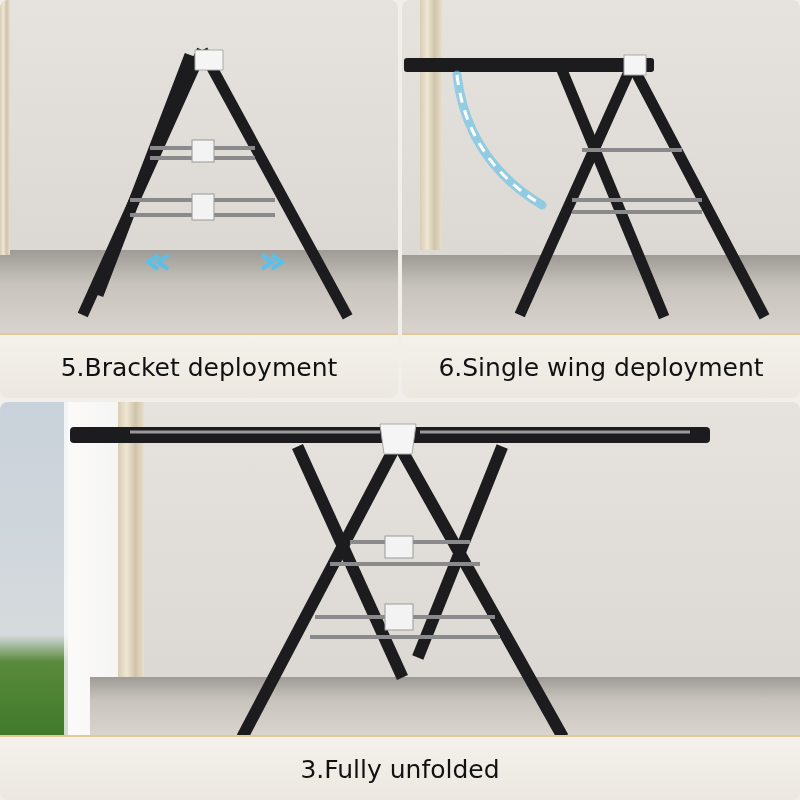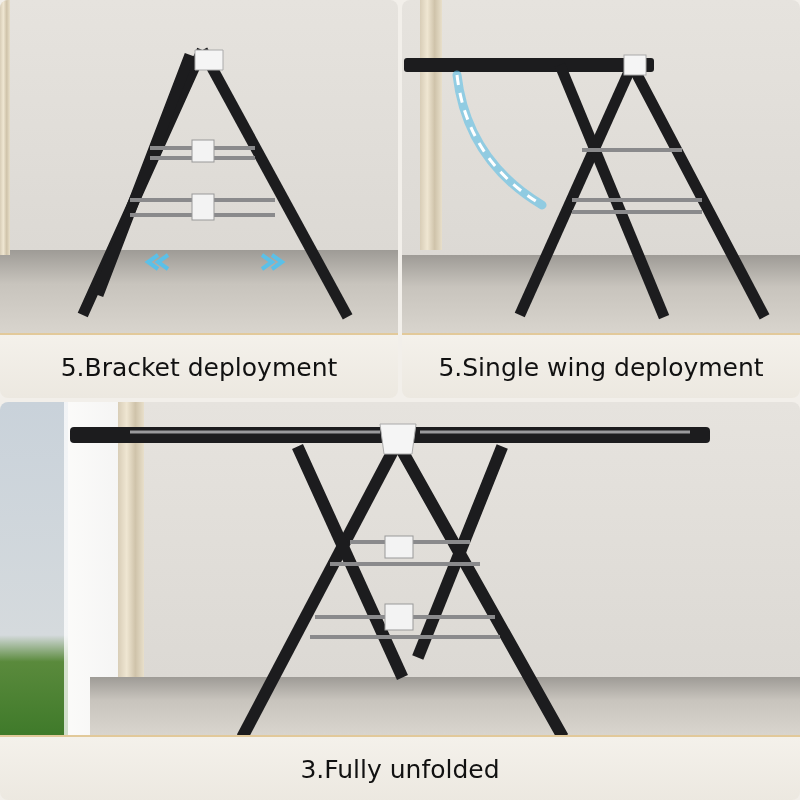--- a/index.html
+++ b/index.html
@@ -67,21 +67,21 @@
     </g>
     <g stroke="#8a8a8c" stroke-width="4">
       <line x1="180" y1="150" x2="280" y2="150"></line>
       <line x1="170" y1="200" x2="300" y2="200"></line>
       <line x1="170" y1="212" x2="300" y2="212"></line>
     </g>
     <rect x="222" y="55" width="22" height="20" fill="#f5f5f5" stroke="#aaa"></rect>
     <path d="M55 75 Q65 160 140 205" fill="none" stroke="#5bc0e8" stroke-width="9" stroke-linecap="round" opacity="0.6"></path>
     <path d="M55 75 Q65 160 140 205" fill="none" stroke="#ffffff" stroke-width="3" stroke-dasharray="10 8"></path>
   </svg>
-  <div class="caption">5.Single wing deployment</div>
+  <div class="caption">6.Single wing deployment</div>
 </div>
 
 <div class="panel p3">
   <div class="scene">
     <div class="wall" style="height:275px;left:130px;width:670px;"></div>
     <div style="position:absolute;left:0;top:0;width:68px;height:333px;background:linear-gradient(180deg,#c9d2da 0%,#d5dadd 70%,#5a8a3c 78%,#3f7a2a 100%);"></div>
     <div style="position:absolute;left:64px;top:0;width:58px;height:333px;background:linear-gradient(90deg,rgba(255,255,255,0.75),rgba(245,245,245,0.9));"></div>
     <div class="curtain" style="left:118px;top:0;width:26px;height:290px;"></div>
     <div class="floor" style="top:275px;height:58px;left:90px;width:710px;"></div>
   </div>

